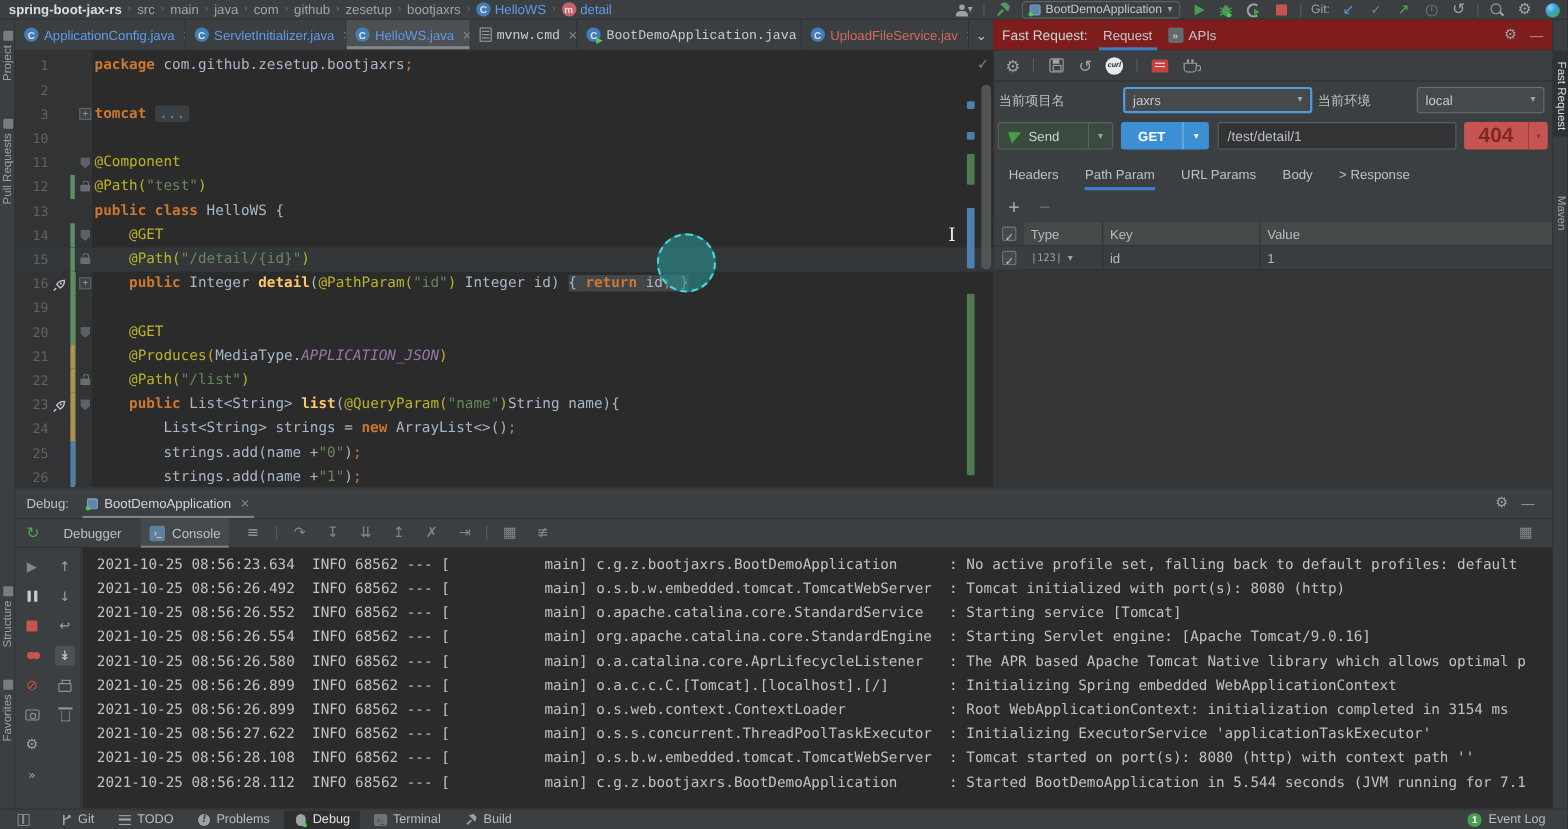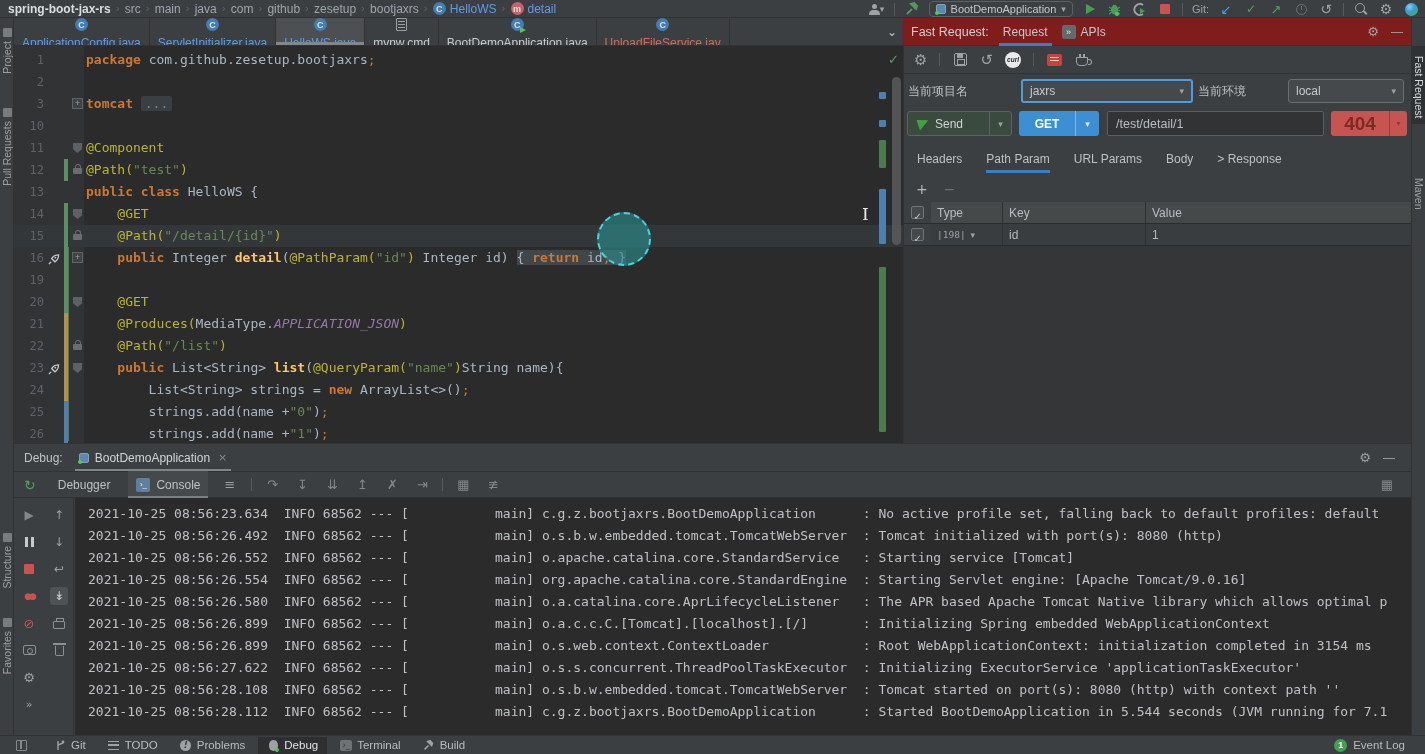--- a/index.html
+++ b/index.html
@@ -45,24 +45,24 @@
   .vlab{position:absolute;left:0;width:14px;display:flex;flex-direction:column;align-items:center;gap:4px;color:#9da0a3;font-size:10.5px;}
   .vlab .txt{writing-mode:vertical-rl;transform:rotate(180deg);white-space:nowrap;}
   .vlab .mini{width:9px;height:9px;background:#8e9294;border-radius:1px;opacity:.75;}
   #rightstrip{left:1411px;top:18px;width:14px;height:717px;background:#3c3f41;border-left:1px solid #323232;}
   .vlabR{position:absolute;left:0;width:14px;display:flex;flex-direction:column;align-items:center;gap:4px;color:#9da0a3;font-size:10.5px;}
   .vlabR .txt{writing-mode:vertical-rl;white-space:nowrap;}
   .vlabR.activeR{background:#2f3234;color:#d6d9db;}
 
   
   #tabbar{left:14px;top:18px;width:889px;height:28px;background:#3c3f41;border-bottom:1px solid #323232;display:flex;align-items:stretch;}
-  .etab{display:flex;align-items:center;gap:5px;padding:0 8px;border-right:1px solid #323232;font-size:12px;cursor:pointer;position:relative;white-space:nowrap;overflow:hidden;flex-direction:column;}
+  .etab{display:flex;align-items:center;gap:5px;padding:0 8px;border-right:1px solid #323232;font-size:12px;cursor:pointer;position:relative;white-space:nowrap;overflow:hidden;}
   .etab.active{background:#4c5052;}
   .etab.active::after{content:"";position:absolute;left:0;right:0;bottom:0;height:3px;background:#81878b;}
-  .etab .lbl.blue{color:#5e9be8;} .etab .lbl.white{color:#c9cdcf;} .etab .lbl.red{color:#cf6b5d;}
+  .etab .lbl.blue{color:#5e9be8;} .etab .lbl.white{color:#c9cdcf;font-family:Liberation Mono, monospace;} .etab .lbl.red{color:#cf6b5d;}
   .tclose{color:#84888b;font-size:11px;padding-left:2px;}
   .cic{width:13px;height:13px;border-radius:50%;background:#437db3;color:#d7e2ec;font-size:9px;font-weight:bold;
        display:flex;align-items:center;justify-content:center;flex:none;position:relative;}
   .cic::after{content:"C";}
   .cic.run::before{content:"";position:absolute;right:-2px;bottom:-2px;border-left:6px solid #52c952;border-top:3px solid transparent;border-bottom:3px solid transparent;}
   .mic{width:13px;height:13px;border-radius:50%;background:#c4636d;color:#f3dadf;font-size:9px;font-weight:bold;
        display:flex;align-items:center;justify-content:center;flex:none;}
   .mic::after{content:"m";}
   .fic{width:11px;height:13px;border:1px solid #9aa0a5;border-radius:1px;position:relative;flex:none;}
   .fic::after{content:"";position:absolute;left:1px;top:2px;width:7px;height:1px;background:#9aa0a5;box-shadow:0 3px 0 #9aa0a5,0 6px 0 #9aa0a5;}
@@ -657,21 +657,21 @@
           </span>
           <span class="pc type">Type</span>
           <span class="pc key">Key</span>
           <span class="pc val">Value</span>
         </div>
         <div class="ptr body">
           <span class="pc cbc">
             <span class="cb"></span>
           </span>
           <span class="pc type">
-            <span class="typetxt">|198|</span>
+            <span class="typetxt">|123|</span>
             <span class="chev u">▾</span>
           </span>
           <span class="pc key">id</span>
           <span class="pc val">1</span>
         </div>
       </div>
     <div id="fr-empty"></div>
   </div>
 
   <div id="rightstrip" class="abs">

